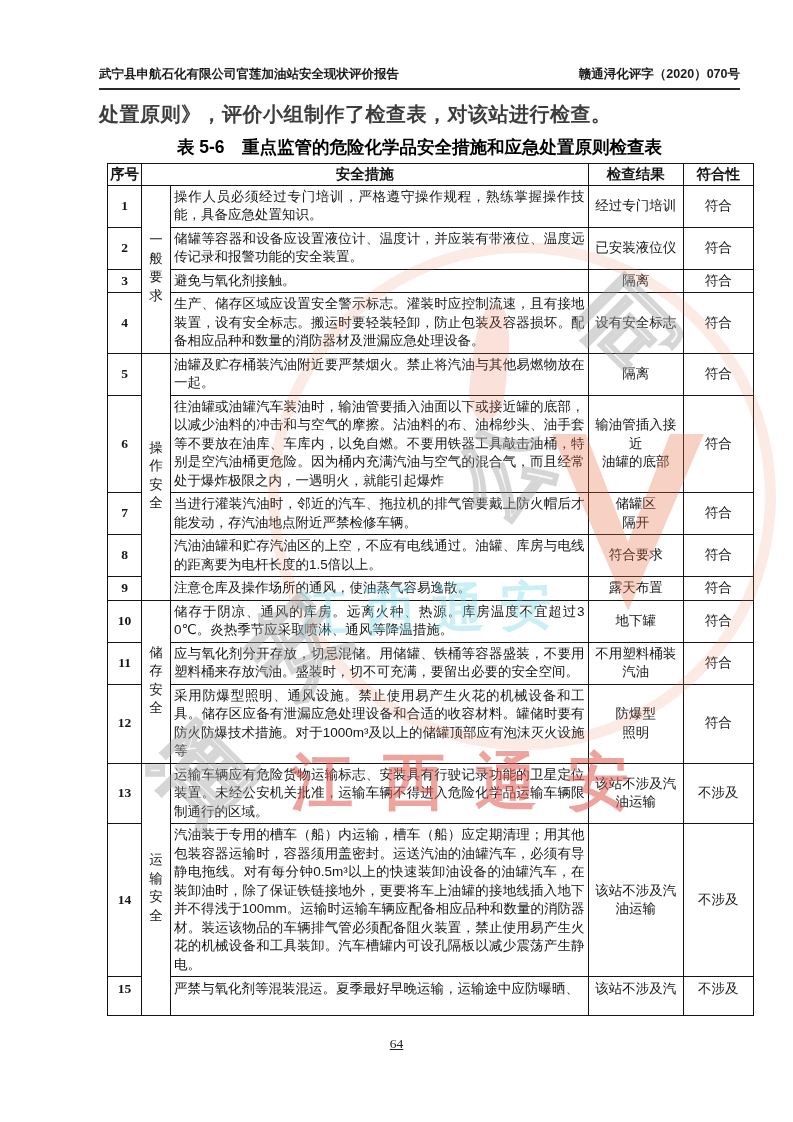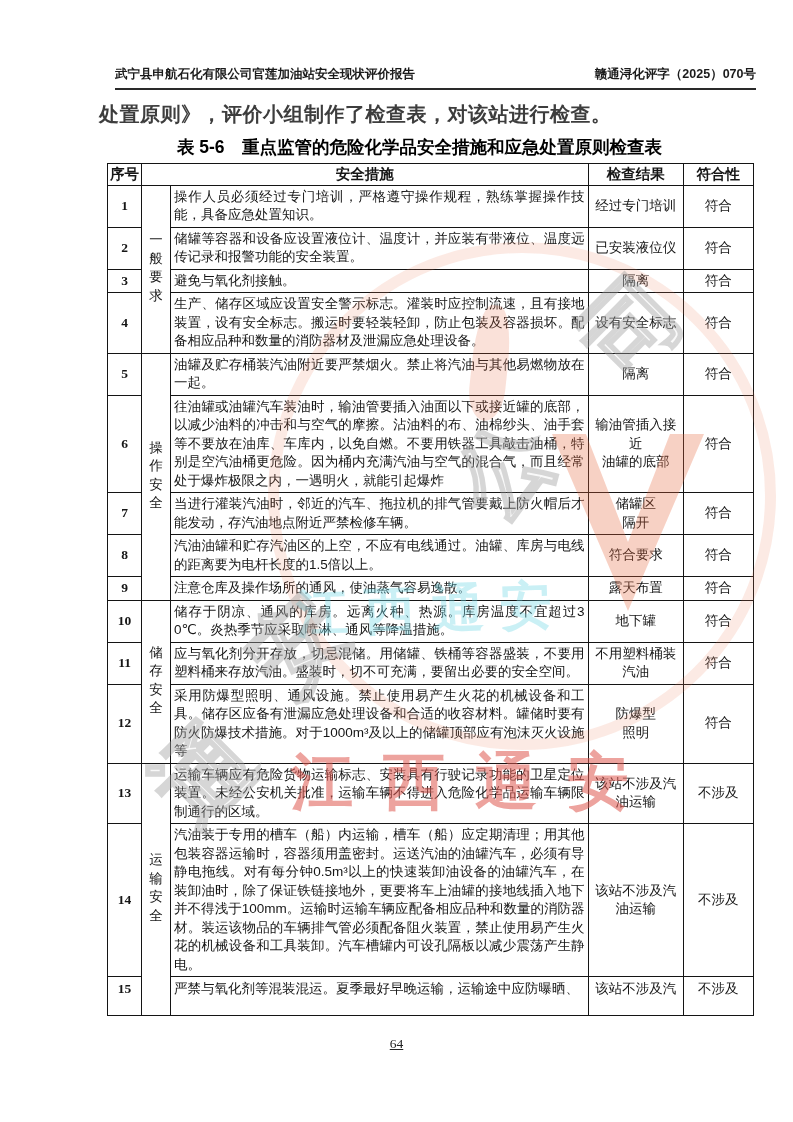--- a/index.html
+++ b/index.html
@@ -6,21 +6,21 @@
   .page{
     position:relative; width:793px; height:1122px; margin:0 auto;
     background:#ffffff; overflow:hidden;
     font-family:"Liberation Sans","DejaVu Sans",sans-serif; color:#161616;
   }
   
   .doc-header{
     position:absolute; left:99px; top:66px; width:641px;
     display:flex; justify-content:space-between; align-items:flex-end;
     font-size:12.5px; font-weight:bold; color:#1b1b1b;
-    padding-bottom:5px; border-bottom:2px solid #2a2a2a;margin-left:16px;
+    padding-bottom:5px; border-bottom:2px solid #2a2a2a;
   }
   
   .intro{
     position:absolute; left:99px; top:101px; width:641px;
     font-size:20px; font-weight:600; color:#3d3d3d; letter-spacing:0.5px;
   }
   .table-title{
     position:absolute; left:99px; top:135px; width:641px;
     text-align:center; font-size:17.5px; font-weight:bold; color:#000000;
   }
@@ -89,21 +89,21 @@
     opacity:0.42; transform:rotate(-45deg);
   }
 </style>
 </head>
 <body>
 
 <div class="page">
 
   <div class="doc-header">
     <span>武宁县申航石化有限公司官莲加油站安全现状评价报告</span>
-    <span>赣通浔化评字（2025）070号</span>
+    <span>赣通浔化评字（2020）070号</span>
   </div>
 
   <div class="intro">处置原则》，评价小组制作了检查表，对该站进行检查。</div>
 
   <div class="table-title">表 5-6　重点监管的危险化学品安全措施和应急处置原则检查表</div>
 
   <table class="check">
     <colgroup>
       <col class="w-no">
         <col class="w-group">

